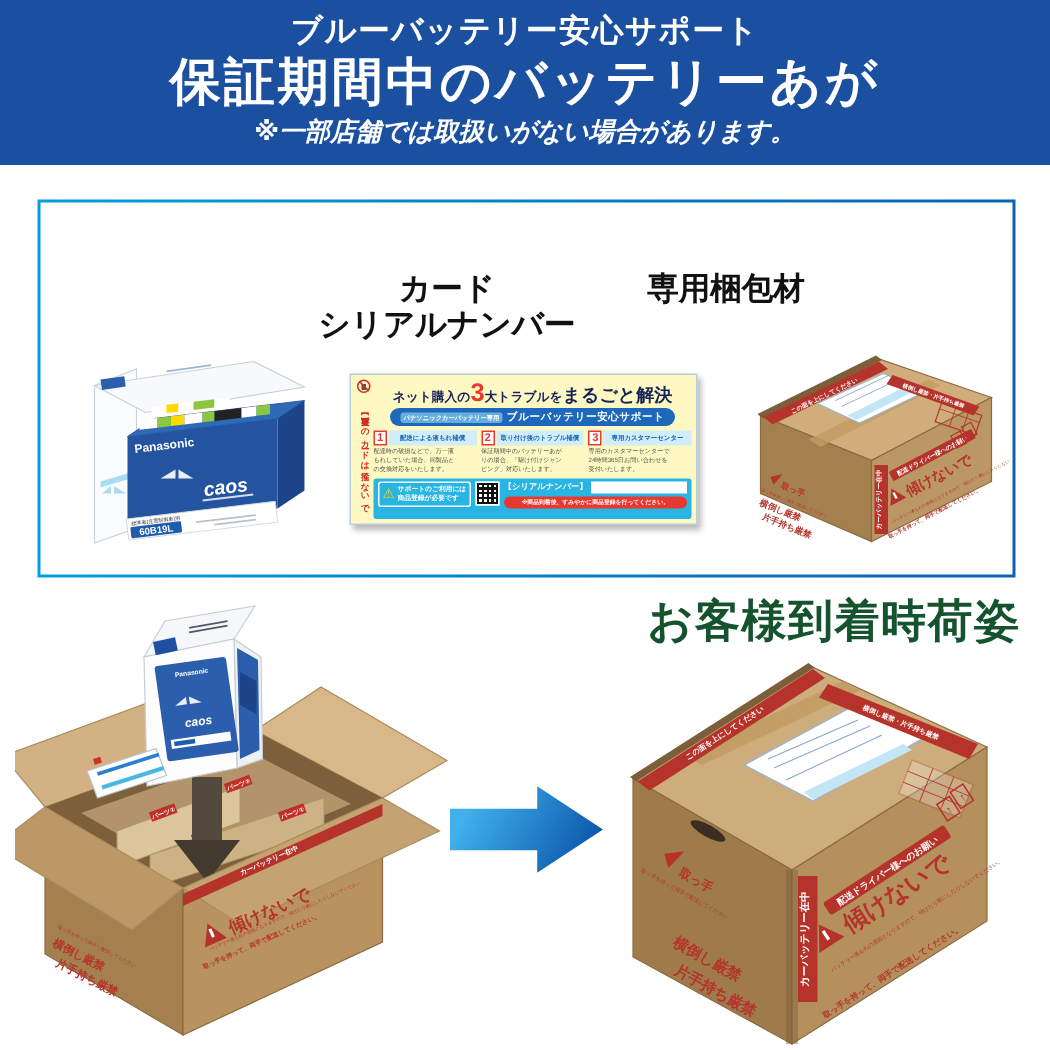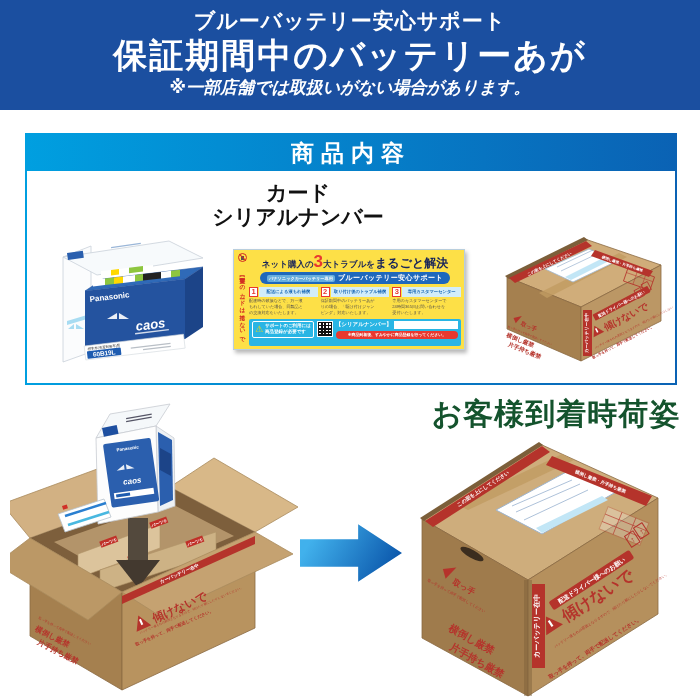--- a/index.html
+++ b/index.html
@@ -17,21 +17,21 @@
   .pbox-inner { position:relative; width:100%; height:100%; background:#fff; }
   .pbox-bar { height:36px; background:linear-gradient(90deg,#009fe0,#0a62b4); color:#fff; font-size:23px; font-weight:900; letter-spacing:7px; text-align:center; line-height:36px; }
   .col-label { position:absolute; font-size:21px; font-weight:900; color:#111; text-align:center; line-height:1.15; }
   .lbl1 { left:24px;  top:46px; width:140px; }
   .lbl2 { left:182px; top:46px; width:178px; }
   .lbl3 { left:384px; top:46px; width:146px; }
   .battery-svg { position:absolute; left:24px; top:90px; }
   .packbox-svg { position:absolute; left:468px; top:92px; }
 
   
-  .card { position:absolute; left:206px; top:114px; width:232px; height:101px; background:#fde047; border:1px solid #b9cedd; box-shadow:2px 3px 4px rgba(0,0,0,.28); }
+  .card { position:absolute; left:206px; top:114px; width:232px; height:101px; background:#fef9c3; border:1px solid #b9cedd; box-shadow:2px 3px 4px rgba(0,0,0,.28); }
   .card-side { position:absolute; left:2px; top:3px; bottom:2px; width:12px; text-align:center; }
   .no-icon { position:relative; width:9px; height:9px; border:1.4px solid #d22a22; border-radius:50%; margin:0 auto 1px; }
   .no-icon .bin { position:absolute; left:2.5px; top:2px; width:2.6px; height:3.6px; background:#555; }
   .no-icon .slash { position:absolute; left:-0.6px; top:3.2px; width:9.4px; height:1.3px; background:#d22a22; transform:rotate(45deg); }
   .side-text { writing-mode:vertical-rl; font-size:5.8px; font-weight:900; color:#d22a22; height:86px; margin:0 auto; letter-spacing:.4px; }
   .card-main { position:absolute; left:15px; right:3px; top:2px; }
   .headline { text-align:center; white-space:nowrap; color:#16235a; }
   .headline .pre, .headline .mid { font-size:8.5px; font-weight:900; }
   .headline .num { font-size:17px; font-weight:900; color:#e8382f; }
   .headline .strong { font-size:12px; font-weight:900; }
@@ -69,26 +69,26 @@
 <div class="stage">
 
   <div class="header">
     <div class="sub">ブルーバッテリー安心サポート</div>
     <div class="title">保証期間中のバッテリーあが</div>
     <div class="note">※一部店舗では取扱いがない場合があります。</div>
   </div>
 
   <div class="pbox">
     <div class="pbox-inner">
-      <div class="pbox-bar">商品内容</div>
 
       <div class="col-label lbl2">
         <div>カード</div>
         <div>シリアルナンバー</div>
       </div>
+      <div class="col-label lbl3">専用梱包材</div>
 
       <svg class="battery-svg" width="168" height="140" viewBox="0 0 168 140">
         <g>
           <polygon points="12,32 40,21 40,127 12,137" fill="#fbfcfd" stroke="#c9d1d9" stroke-width="0.8"></polygon>
           <polygon points="12,32 118,16 152,33 46,50" fill="#f7fafc" stroke="#c9d1d9" stroke-width="0.8"></polygon>
           <rect x="16" y="28" width="16" height="7" fill="#2a5fae" transform="rotate(-8 16 28)"></rect>
           <rect x="60" y="22" width="30" height="1.2" fill="#9ab6d8" transform="rotate(-8 60 22)"></rect>
           <polygon points="16,96 36,90 36,94 16,100" fill="#a8dcf2"></polygon>
           <polygon points="17,104 23,99 23,104" fill="#a8dcf2"></polygon>
           <polygon points="25,99 33,104 25,104" fill="#a8dcf2"></polygon>

